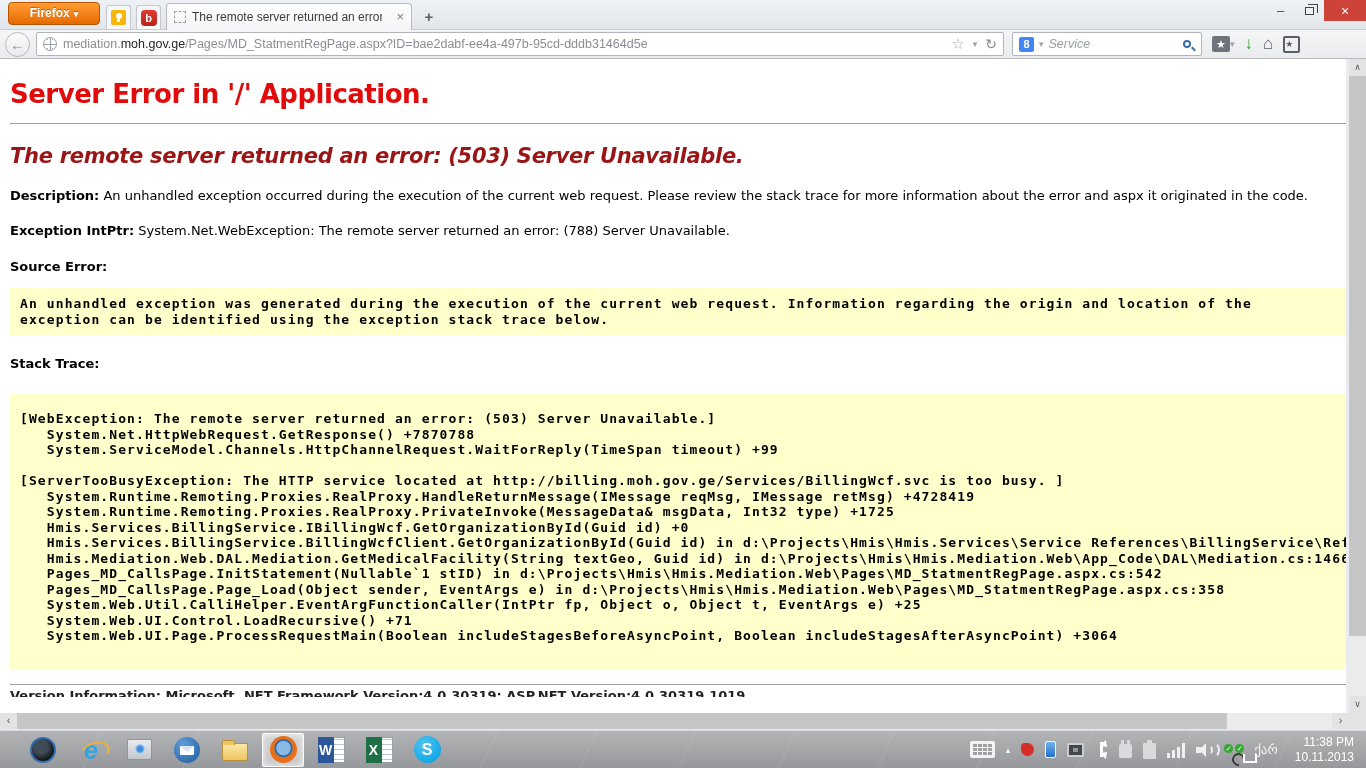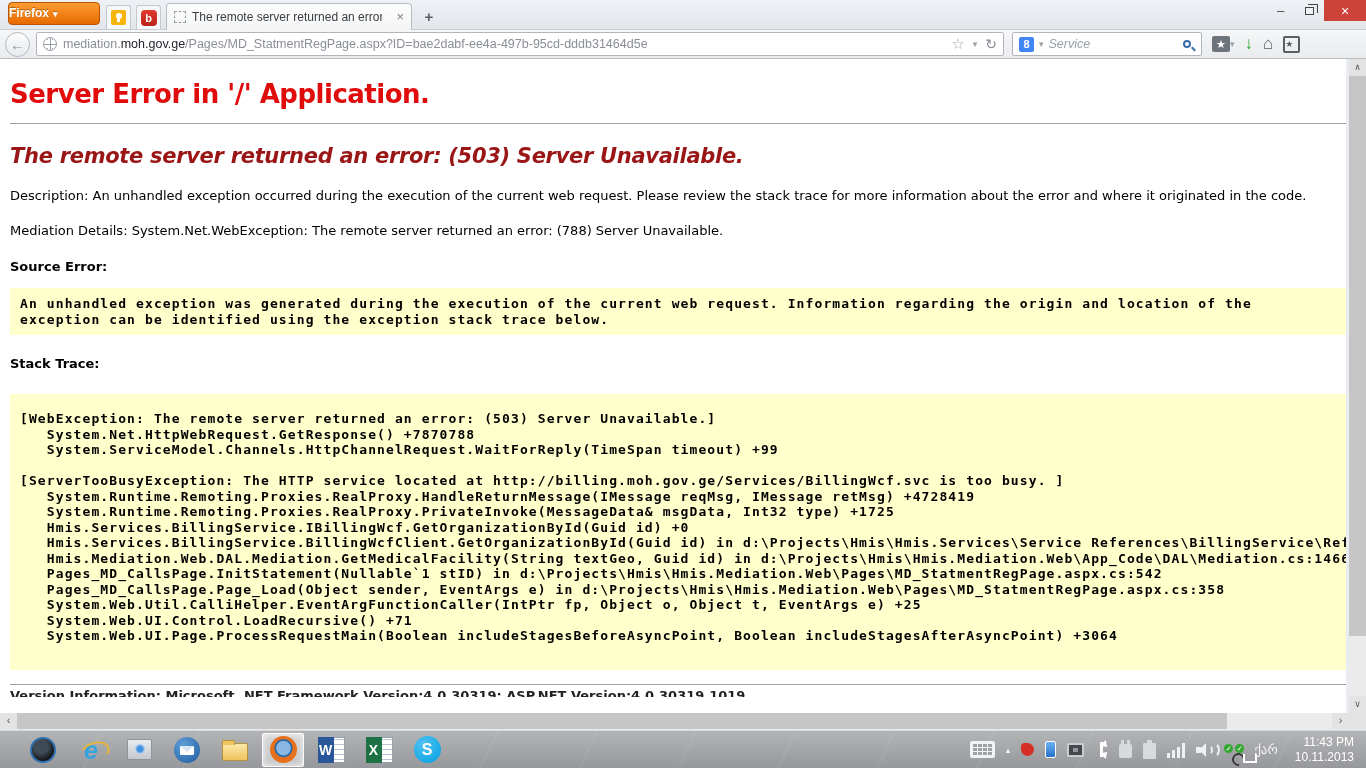--- a/index.html
+++ b/index.html
@@ -4,21 +4,21 @@
 <style>
   * { margin:0; padding:0; box-sizing:border-box; }
   html,body { width:1366px; height:768px; overflow:hidden; font-family:"Liberation Sans",sans-serif; }
   .window { position:relative; width:1366px; height:768px; background:#e9edf1; }
 
   
   .titlebar { position:absolute; top:0; left:0; width:1366px; height:30px;
               background:linear-gradient(#eef1f5,#e2e6ea); border-bottom:1px solid #c9ccd1; }
   .ff-btn { position:absolute; top:2px; left:8px; width:92px; height:23px; border-radius:4px;
             background:linear-gradient(#ff9d34,#e66a00); border:1px solid #b85400;
-            color:#fff; font-weight:bold; font-size:12px; text-align:left; line-height:21px;
+            color:#fff; font-weight:bold; font-size:12px; text-align:center; line-height:21px;
             text-shadow:0 -1px 0 rgba(0,0,0,.3); cursor:default; }
   .ff-btn .caret { font-size:9px; margin-left:4px; }
   .pinned-tab { position:absolute; top:5px; width:25px; height:24px; border:1px solid #c4c7cb;
                 border-bottom:none; border-radius:3px 3px 0 0; background:#f6f7f8;
                 display:flex; align-items:center; justify-content:center; }
   .pt-yellow { left:106px; } .pt-red { left:136px; }
   .fav-bulb { width:15px; height:15px; background:#f6b50b; border-radius:2px; position:relative; }
   .fav-bulb::before { content:""; position:absolute; left:4.5px; top:2.5px; width:6px; height:6px;
                       border-radius:50%; background:#fff; }
   .fav-bulb::after { content:""; position:absolute; left:6px; top:9px; width:3px; height:3px; background:#fff; }
@@ -79,21 +79,21 @@
   .side-box { width:17px; height:17px; border:2px solid #5a5e64; border-radius:2px; color:#5a5e64;
               font-size:9px; text-align:center; line-height:13px; }
 
   
   .viewport { position:absolute; top:59px; left:0; width:1346px; height:654px; background:#fff; overflow:hidden; }
   .page { width:1903px; padding:6px 0 0 10px; font-family:"DejaVu Sans",sans-serif; color:#000; }
   .err-h1 { color:#e00b0b; font-size:26px; font-weight:bold; margin-top:14px; letter-spacing:-.5px; }
   .page hr { border:none; border-top:1px solid #9aa0a8; margin:14px 0 0 0; width:1880px; }
   .err-h2 { color:#9a1616; font-size:21px; font-style:italic; font-weight:bold; margin-top:20px; letter-spacing:-.3px; }
   .meta { font-size:13px; margin-top:20px; }
-  .meta b { font-weight:normal; }
+  .meta b { font-weight:bold; }
   .label-line { font-size:13px; font-weight:bold; margin-top:21px; }
   .codebox { background:#ffffcc; width:1880px; margin-top:14px; padding:8px 10px;
              font-family:"DejaVu Sans Mono",monospace; font-size:13px; font-weight:bold;
              letter-spacing:1.1px; line-height:15.5px; white-space:pre; }
   .stackbox { margin-top:23px; padding:17px 10px 26px 10px; }
   .version-clip { height:8px; overflow:hidden; margin-top:4px; }
   .version-clip div { font-size:13px; font-weight:bold; color:#222; line-height:14px; }
 
   
   .vscroll { position:absolute; top:59px; right:0; width:17px; height:654px; background:#ebebeb; }
@@ -241,22 +241,22 @@
       <span class="tool-btn home-glyph">⌂</span>
       <span class="tool-btn side-box">★</span>
     </div>
   </div>
 
   <div class="viewport">
     <div class="page">
       <div class="err-h1">Server Error in '/' Application.</div>
       <hr>
       <div class="err-h2">The remote server returned an error: (503) Server Unavailable.</div>
-      <p class="meta"><b>Description:</b><span> An unhandled exception occurred during the execution of the current web request. Please review the stack trace for more information about the error and where it originated in the code.</span></p>
-      <p class="meta"><b>Mediation Details:</b><span> System.Net.WebException: The remote server returned an error: (788) Server Unavailable.</span></p>
+      <p class="meta"><b>Description:</b><span> An unhandled exception occurred during the execution of the current web request. Please review the stack trace for more information about the error and aspx it originated in the code.</span></p>
+      <p class="meta"><b>Exception IntPtr:</b><span> System.Net.WebException: The remote server returned an error: (788) Server Unavailable.</span></p>
       <div class="label-line">Source Error:</div>
       <pre class="codebox">An unhandled exception was generated during the execution of the current web request. Information regarding the origin and location of the
 exception can be identified using the exception stack trace below.</pre>
       <div class="label-line">Stack Trace:</div>
       <pre class="codebox stackbox">[WebException: The remote server returned an error: (503) Server Unavailable.]
    System.Net.HttpWebRequest.GetResponse() +7870788
    System.ServiceModel.Channels.HttpChannelRequest.WaitForReply(TimeSpan timeout) +99
 
 [ServerTooBusyException: The HTTP service located at http://billing.moh.gov.ge/Services/BillingWcf.svc is too busy. ]
    System.Runtime.Remoting.Proxies.RealProxy.HandleReturnMessage(IMessage reqMsg, IMessage retMsg) +4728419
@@ -341,17 +341,17 @@
         </span>
       <span class="i-spk">
           <span class="body"></span>
           <span class="cone"></span>
           <span class="w1"></span>
           <span class="w2"></span>
         </span>
       <span style="position:relative"><span class="i-orange"></span><span class="badge">✓</span></span>
       <span style="position:relative"><span class="i-dbox"></span><span class="badge">✓</span></span>
       <span class="lang">ქარ</span>
-      <span class="clock"><span>11:43 PM</span><br><span>10.11.2013</span></span>
+      <span class="clock"><span>11:38 PM</span><br><span>10.11.2013</span></span>
     </div>
   </div>
 
 </div>
 
 </body></html>

